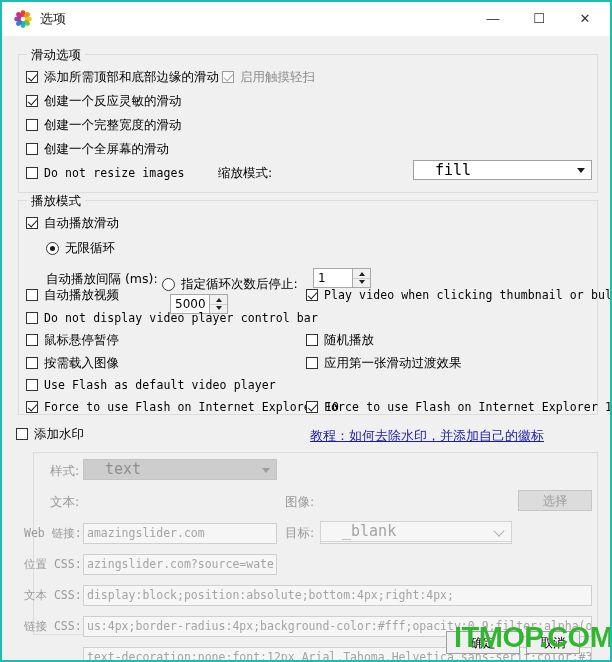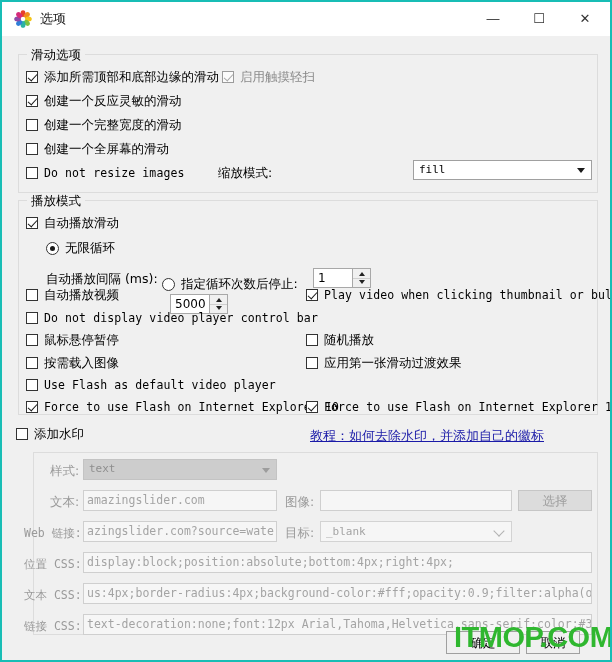--- a/index.html
+++ b/index.html
@@ -172,30 +172,31 @@
     color: #000;
     padding: 0 3px;
     line-height: 18px;
     white-space: nowrap;
     overflow: hidden;
   }
   .tbox.dim {
     background: #f6f6f6;
     border-color: #cfcfcf;
     color: #a4a4a4;
+    margin-top: 33px;
   }
   .combo {
     position: absolute;
     box-sizing: border-box;
     border: 1px solid #a0a0a0;
     background: #fff;
     font-family: "DejaVu Sans Mono", monospace;
-    font-size: 11px;
-    color: #000;
-    padding: 0 18px 0 5px;
+    font-size: 15px;
+    color: #000;
+    padding: 0 18px 0 21px;
     line-height: 18px;
     white-space: nowrap;
     overflow: hidden;
   }
   .combo .arrow {
     position: absolute;
     right: 6px; top: 50%;
     margin-top: -2px;
     width: 0; height: 0;
     border-left: 4px solid transparent;

